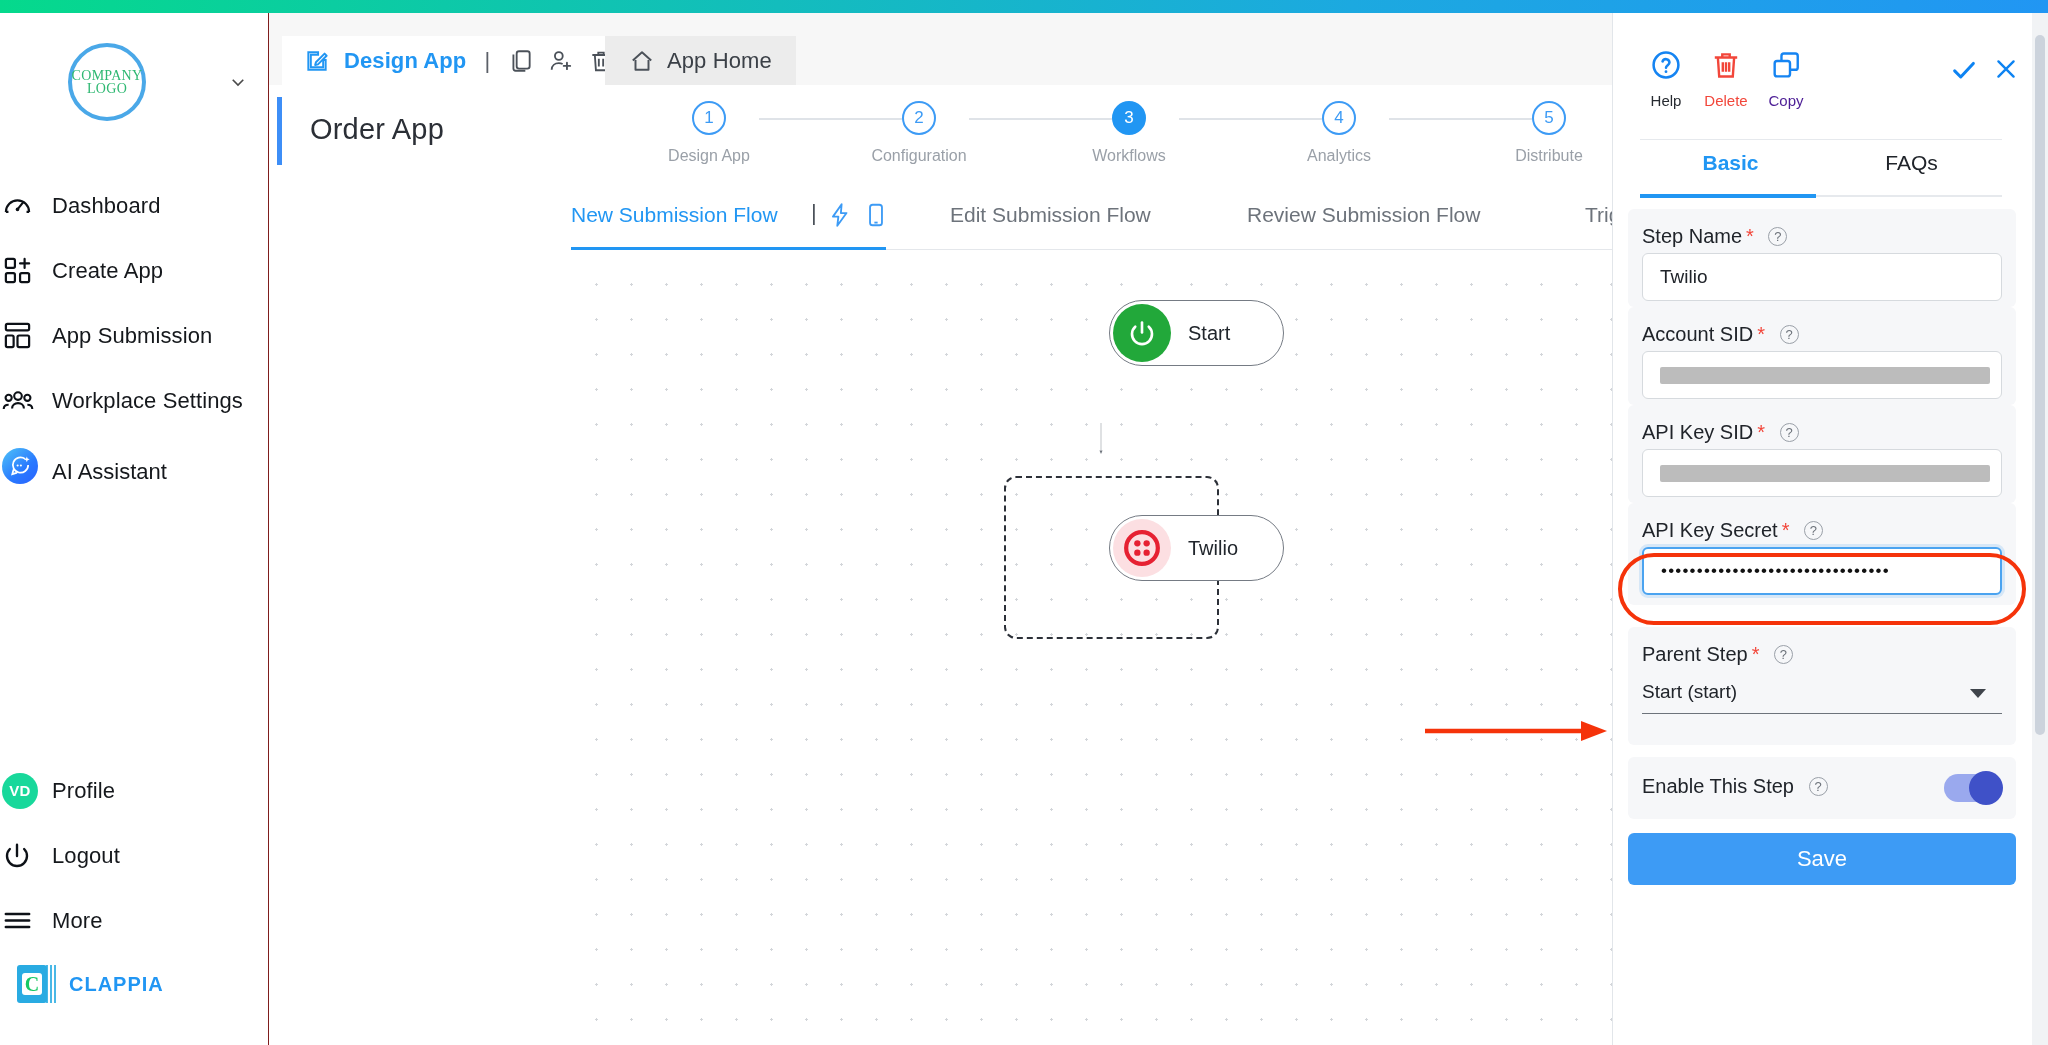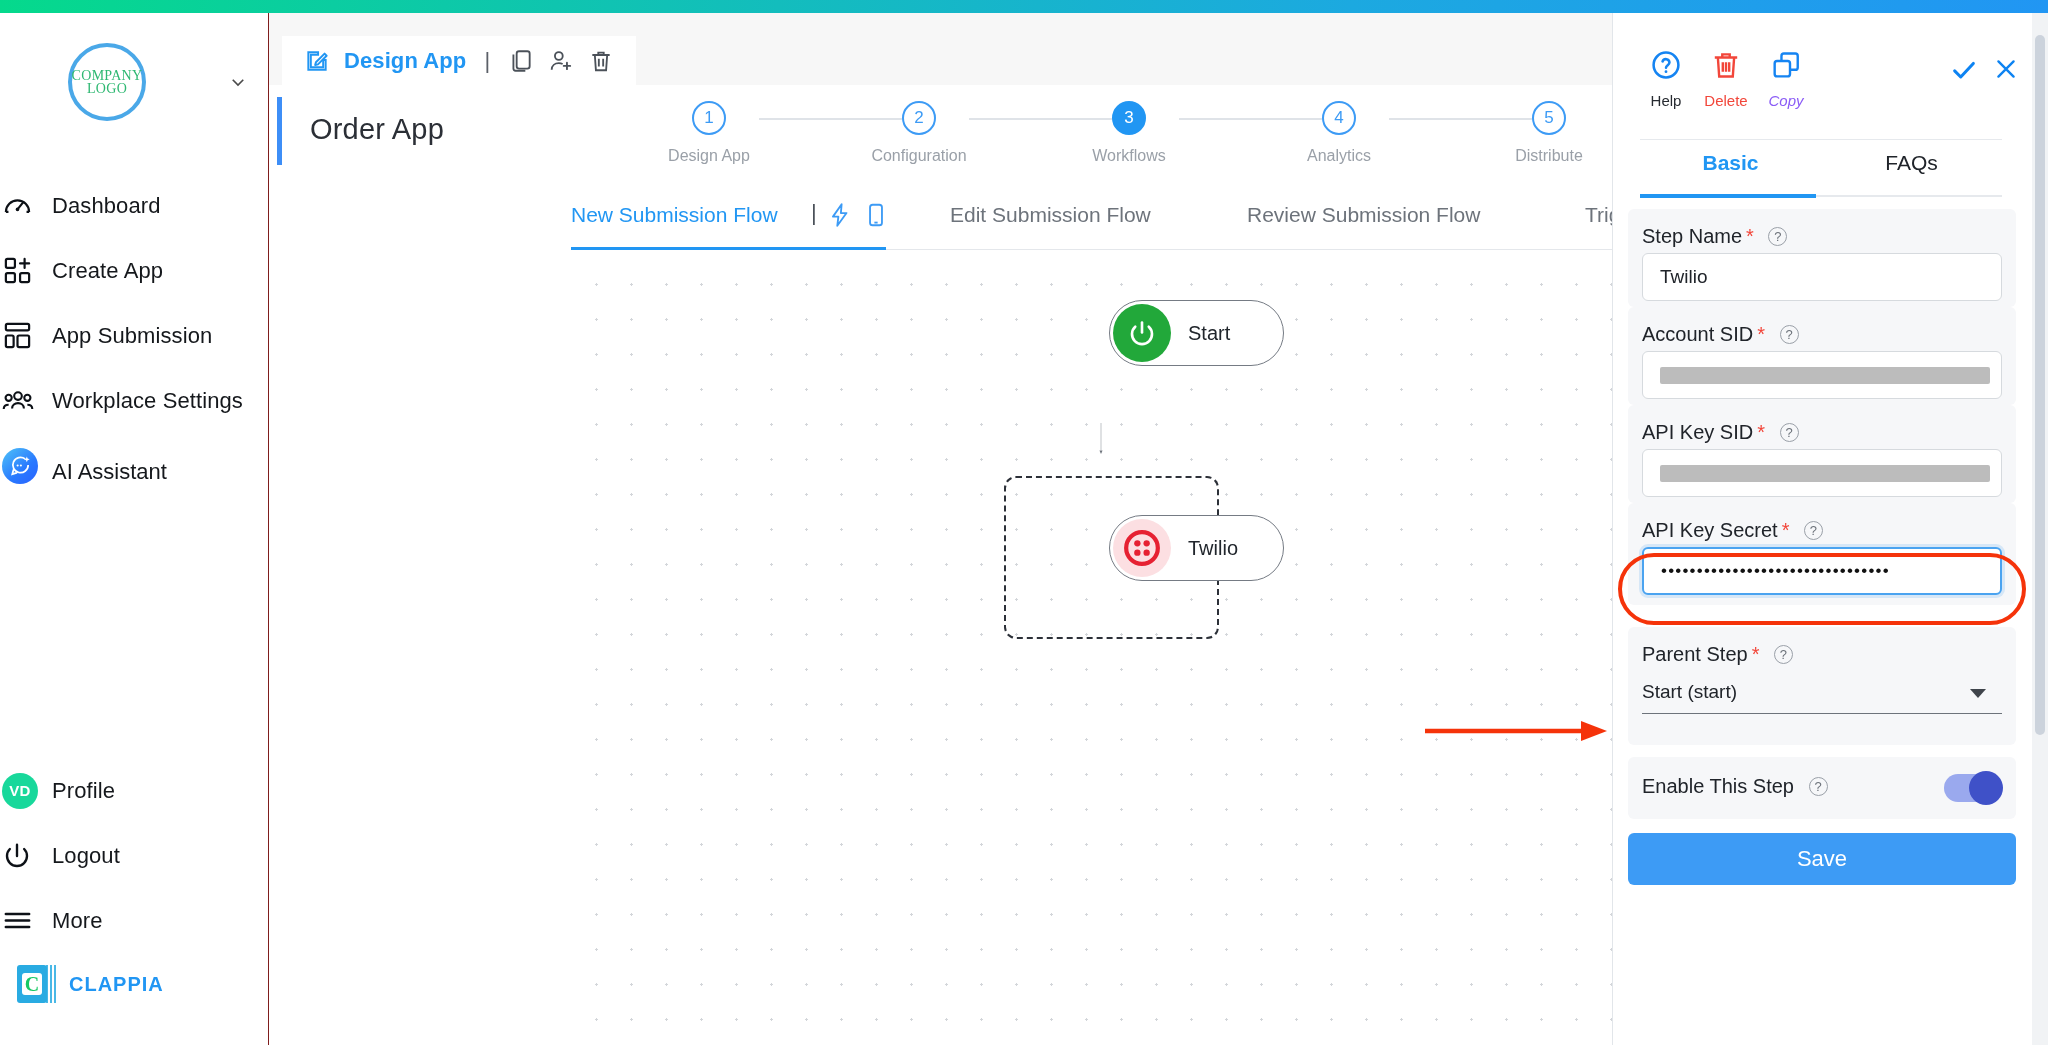--- a/index.html
+++ b/index.html
@@ -152,21 +152,21 @@
   .rpanel {
     position:absolute; left:1612px; top:13px; width:416px; height:1032px;
     background:#fff; border-left:1px solid #e2e6ea; z-index:25;
   }
   .rp-head { position:absolute; left:0; top:0; width:416px; height:88px; }
   .rp-act { position:absolute; top:36px; width:62px; text-align:center; cursor:pointer;}
   .rp-act .ai { width:32px; height:32px; margin:0 auto; }
   .rp-act .al { font-size:15px; margin-top:7px; }
   .rp-act.help .al { color:#272b31; }
   .rp-act.del .al { color:#f2463a; }
-  .rp-act.copy .al { color:#8b5cf6;font-style:italic; }
+  .rp-act.copy .al { color:#4c1d95; }
   .rp-check { position:absolute; left:337px; top:43px; width:28px;height:28px; color:#0d83f2; cursor:pointer;}
   .rp-close { position:absolute; left:380px; top:43px; width:26px;height:26px; color:#0d83f2; cursor:pointer;}
   .rp-sep { position:absolute; left:27px; top:126px; width:362px; height:1px; background:#e6e9ed;}
 
   .rp-tabs { position:absolute; left:27px; top:138px; width:362px; height:48px; }
   .rp-tab {
     position:absolute; top:0; width:181px; text-align:center; font-size:21px; color:#20242a;
     cursor:pointer; font-weight:normal;
   }
   .rp-tab.active { color:#2196f3; font-weight:bold; }
@@ -378,20 +378,29 @@
         </span>
         <span class="tb-ic trash">
           <svg width="26" height="26" viewBox="0 0 24 24" fill="none" stroke="#4b5159" stroke-width="1.7">
             <path d="M4 6.5h16M9.5 6.5V4.2h5V6.5"></path>
             <path d="M6.3 6.5l1 14h9.4l1-14"></path>
               <path d="M10 10v7M14 10v7"></path>
           </svg>
         </span>
       </div>
 
+      <div class="tb-pill-b">
+        <span class="tb-home-ic">
+          <svg width="26" height="26" viewBox="0 0 24 24" fill="none" stroke="#4b5159" stroke-width="1.8" stroke-linejoin="round">
+            <path d="M3.5 11.5L12 4l8.5 7.5"></path>
+              <path d="M6 11v9h12v-9"></path>
+          </svg>
+        </span>
+        <span class="tb-apphome">App Home</span>
+      </div>
 
       <div class="req-support">
         <span>Request Support</span>
         <span class="caret-dn"></span>
       </div>
     </div>
 
     <div class="stepzone">
       <div class="title-bar"></div>
       <div class="page-title">Order App</div>

